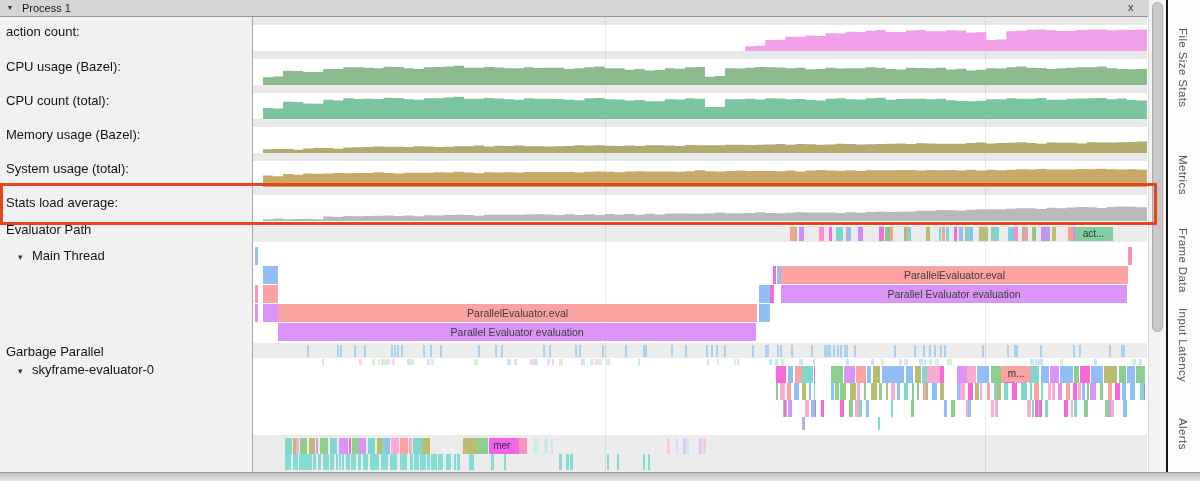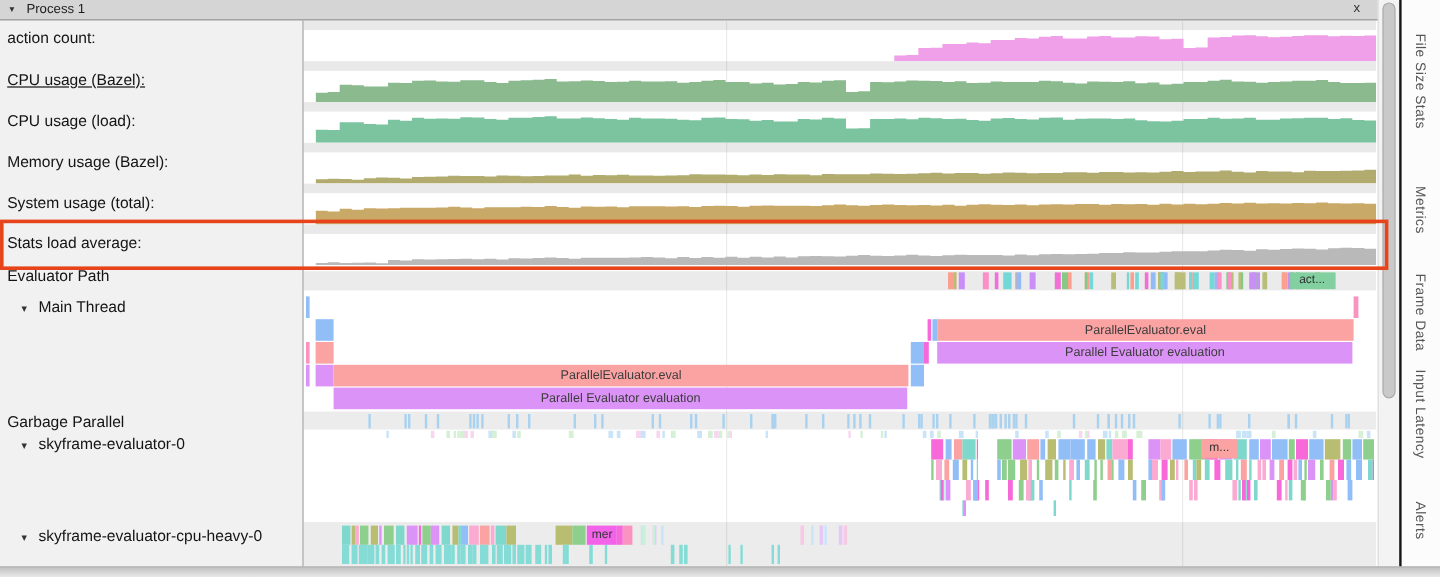--- a/index.html
+++ b/index.html
@@ -62,30 +62,29 @@
 <div class="app">
 
   <div class="header">
     <span class="tri">▾</span>
     <span class="title">Process 1</span>
     <span class="close">x</span>
   </div>
 
   <div id="left-panel">
       <div class="tracklabel" style="top: 7px; left: 6px;"><span>action count:</span></div>
-      <div class="tracklabel" style="top: 42px; left: 6px; text-decoration: underline;"><span>CPU usage (Bazel):</span></div>
-      <div class="tracklabel" style="top: 76px; left: 6px;"><span>CPU usage (load):</span></div>
+      <div class="tracklabel" style="top: 42px; left: 6px;"><span>CPU usage (Bazel):</span></div>
+      <div class="tracklabel" style="top: 76px; left: 6px;"><span>CPU count (total):</span></div>
       <div class="tracklabel" style="top: 110px; left: 6px;"><span>Memory usage (Bazel):</span></div>
       <div class="tracklabel" style="top: 144px; left: 6px;"><span>System usage (total):</span></div>
       <div class="tracklabel" style="top: 178px; left: 6px;"><span>Stats load average:</span></div>
       <div class="tracklabel" style="top: 205px; left: 6px;"><span>Evaluator Path</span></div>
       <div class="tracklabel" style="top: 231px; left: 18px;"><span class="arrow">▾</span><span>Main Thread</span></div>
       <div class="tracklabel" style="top: 327px; left: 6px;"><span>Garbage Parallel</span></div>
       <div class="tracklabel" style="top: 345px; left: 18px;"><span class="arrow">▾</span><span>skyframe-evaluator-0</span></div>
-      <div class="tracklabel" style="top: 422px; left: 18px;"><span class="arrow">▾</span><span>skyframe-evaluator-cpu-heavy-0</span></div>
     </div>
 
   <div id="timeline">
       <div class="band" style="top: 0px; height: 8px; background: rgb(233, 233, 233);"></div>
       <div class="band" style="top: 34px; height: 8px; background: rgb(233, 233, 233);"></div>
       <div class="band" style="top: 68px; height: 8px; background: rgb(233, 233, 233);"></div>
       <div class="band" style="top: 102px; height: 8px; background: rgb(233, 233, 233);"></div>
       <div class="band" style="top: 136px; height: 8px; background: rgb(233, 233, 233);"></div>
       <div class="band" style="top: 170px; height: 8px; background: rgb(233, 233, 233);"></div>
       <div class="band" style="top: 209px; height: 16px; background: rgb(235, 235, 235);"></div>

